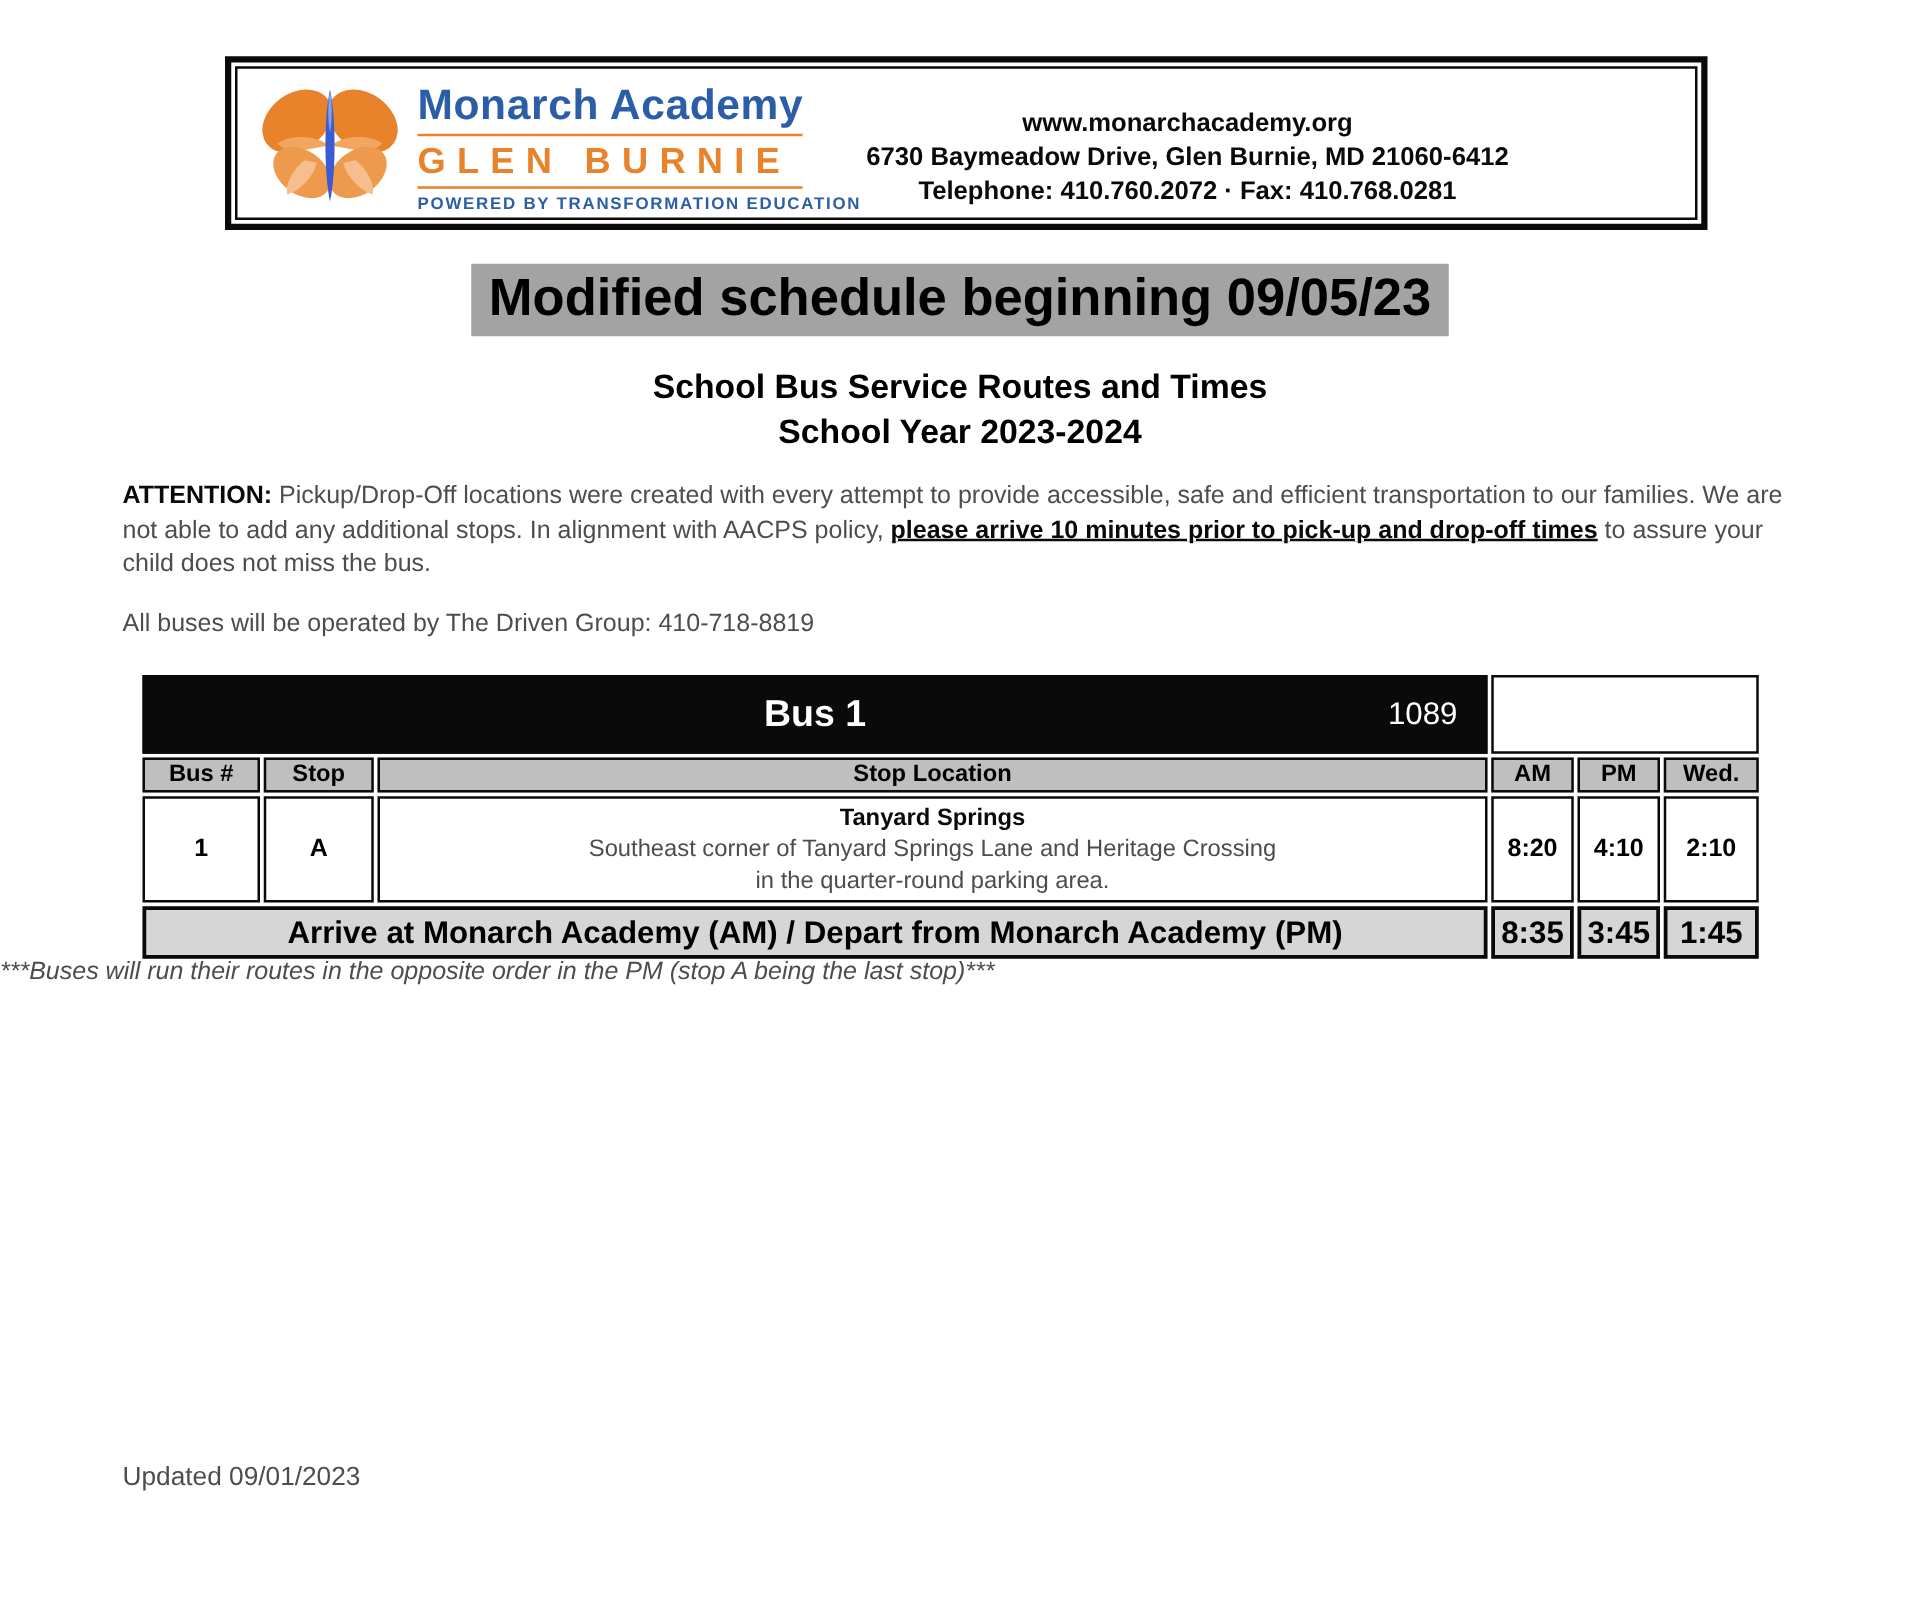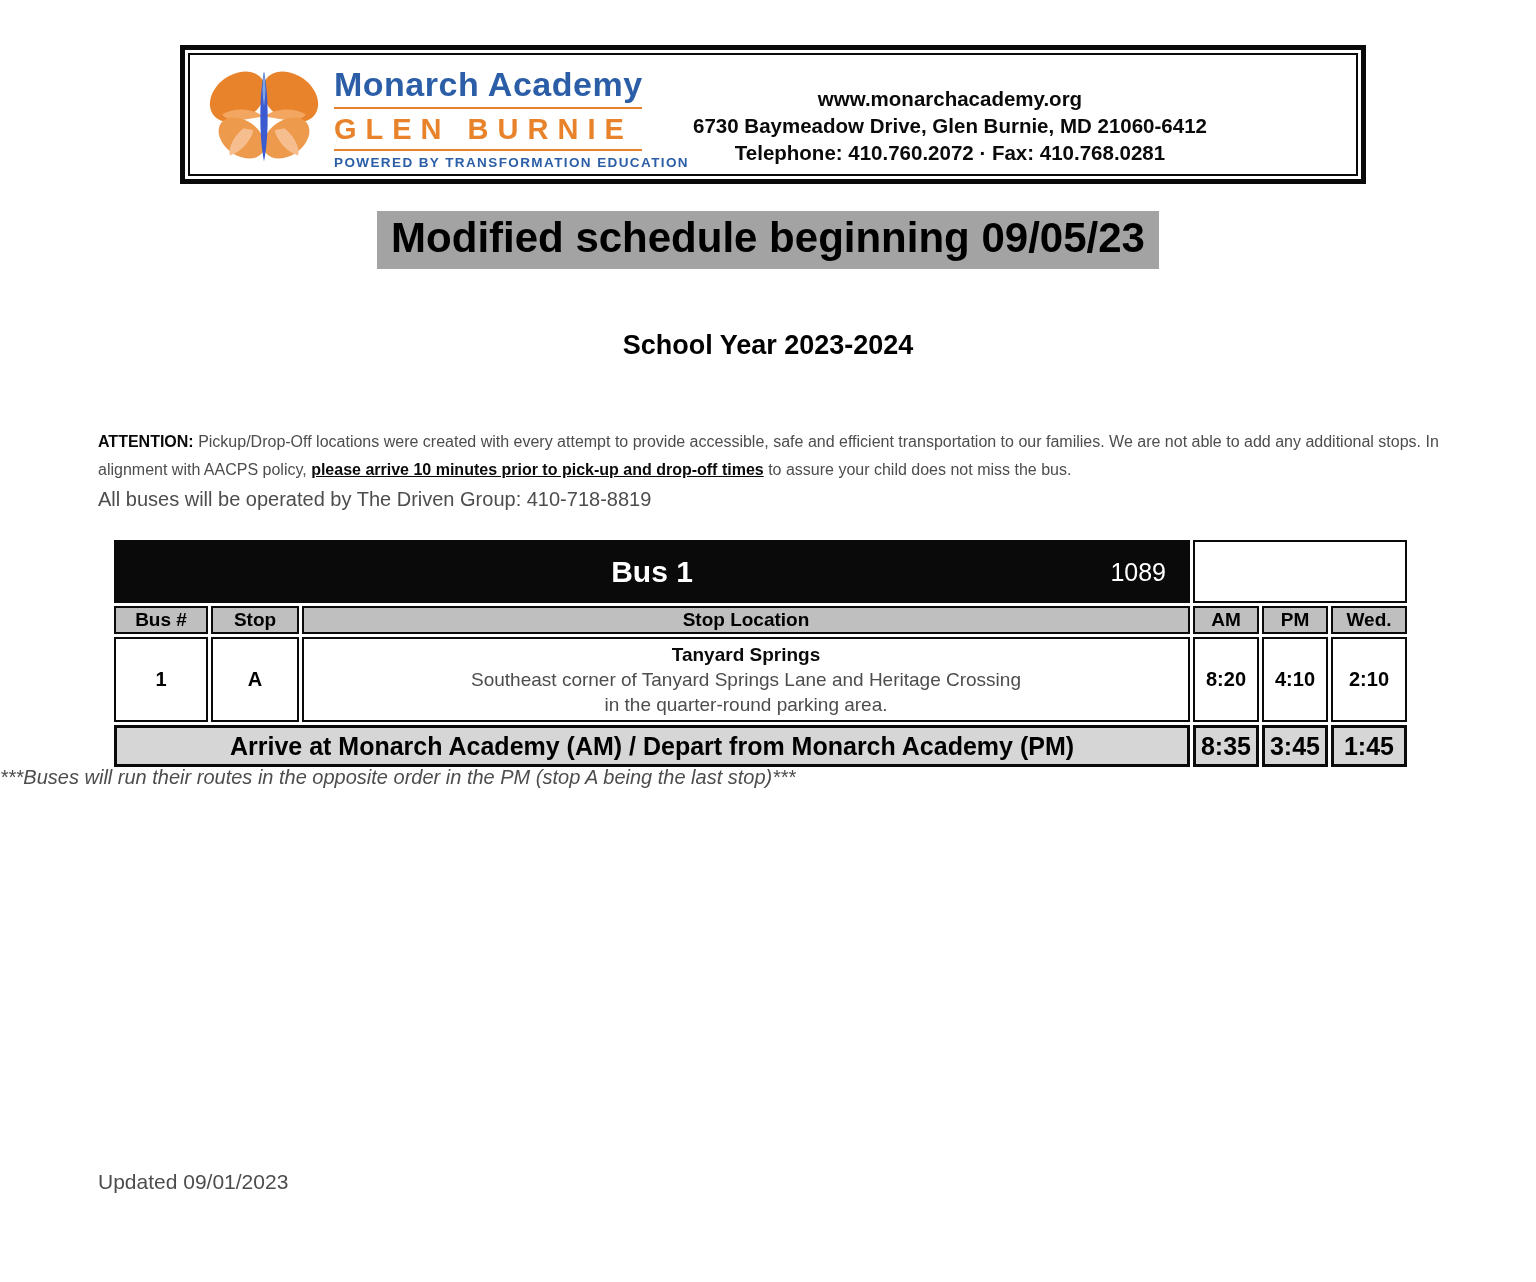--- a/index.html
+++ b/index.html
@@ -91,24 +91,23 @@
     font-weight: bold;
   }
   .subtitle1 { top: 294px; }
   .subtitle2 { top: 330px; }
 
   
   .attention {
     position: absolute;
     left: 98px; top: 383px;
     width: 1344px;
-    font-size: 16px;
+    font-size: 20px;
     line-height: 27.5px;
     color: #4d4d4d;
-    margin-top: 45px;
   }
   .attention .label { color: #0a0a0a; font-weight: bold; }
   .attention .emph {
     color: #0a0a0a;
     font-weight: bold;
     text-decoration: underline;
   }
   .operator-note {
     position: absolute;
     left: 98px; top: 488px;
@@ -228,20 +227,21 @@
         <div>www.monarchacademy.org</div>
         <div>6730 Baymeadow Drive, Glen Burnie, MD 21060-6412</div>
         <div>Telephone: 410.760.2072 · Fax: 410.768.0281</div>
       </div>
     </div>
   </div>
 
   <div class="banner">
     <span>Modified schedule beginning 09/05/23</span>
   </div>
+  <div class="subtitle1">School Bus Service Routes and Times</div>
   <div class="subtitle2">School Year 2023-2024</div>
 
   <div class="attention"><span class="label">ATTENTION:</span><span> Pickup/Drop-Off locations were created with every attempt to provide accessible, safe and efficient transportation to our families. We are not able to add any additional stops.  In alignment with AACPS policy, </span><span class="emph">please arrive 10 minutes prior to pick-up and drop-off times</span><span> to assure your child does not miss the bus.</span></div>
 
   <div class="operator-note">All buses will be operated by The Driven Group: 410-718-8819</div>
 
   <div class="table-wrap">
     <table class="bus-table">
       <colgroup>
         <col style="width:94px">

